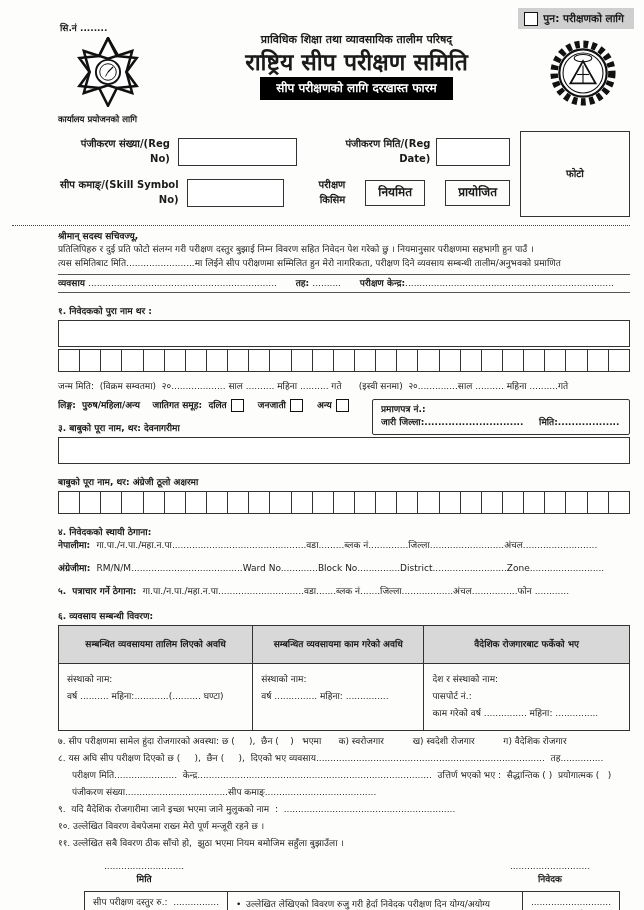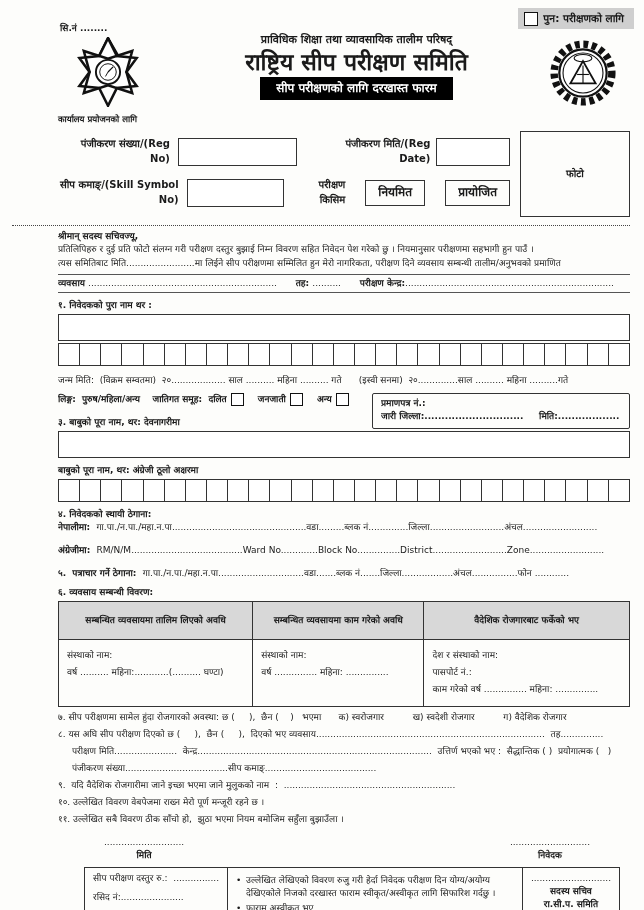--- a/index.html
+++ b/index.html
@@ -36,21 +36,21 @@
   .inbox.w2{width:72px;margin-left:6px;}
   .optbox{border:1.2px solid #333;padding:3px 12px;font-weight:700;font-size:12px;margin-left:20px;}
   .photo{width:108px;height:84px;border:1.4px solid #333;margin-left:10px;margin-top:2px;
     display:flex;align-items:center;justify-content:center;font-weight:700;font-size:10px;}
   .dotsep{border-top:1.4px dotted #444;margin:8px 0 4px -46px;}
   
   .app p{margin:0;}
   .occrow{display:flex;border-top:1px solid #555;border-bottom:1px solid #555;
     padding:2px 0;margin-top:4px;font-weight:700;white-space:pre;overflow:hidden;}
   
-  .sec{font-weight:700;margin-top:6px;}
+  .sec{font-weight:700;margin-top:12px;}
   .bigbox{border:1.3px solid #333;height:25px;background:#fff;margin-top:2px;}
   .charrow{display:flex;height:23px;margin-top:2px;}
   .charrow .cellbox{flex:1;border:1px solid #333;margin-left:-1px;background:#fff;}
   .charrow .cellbox:first-child{margin-left:0;}
   .genderwrap{display:flex;margin-top:6px;align-items:flex-start;}
   .gleft{flex:1;min-width:0;}
   .gline{display:flex;align-items:center;white-space:pre;overflow:hidden;font-weight:700;}
   .gline .cb{width:11px;height:11px;border:1.2px solid #111;background:#fff;display:inline-block;
     margin:0 14px 0 4px;flex:0 0 auto;}
   .certbox{flex:0 0 240px;border:1.4px solid #333;border-radius:2px;padding:3px 8px 5px;margin-left:8px;}

